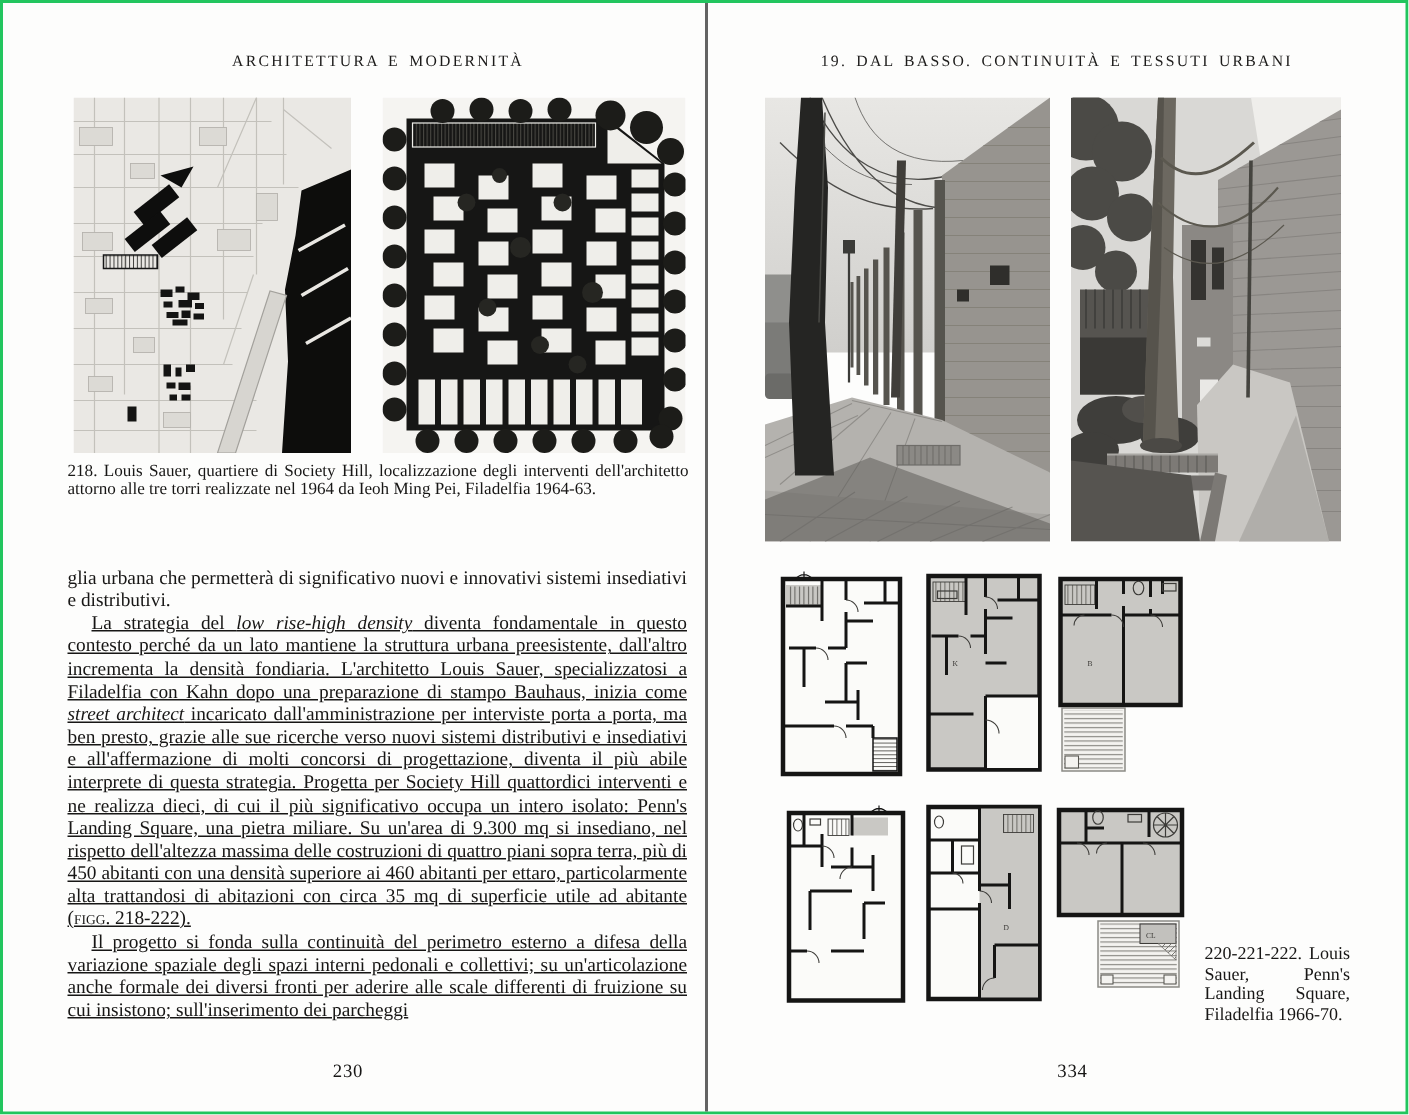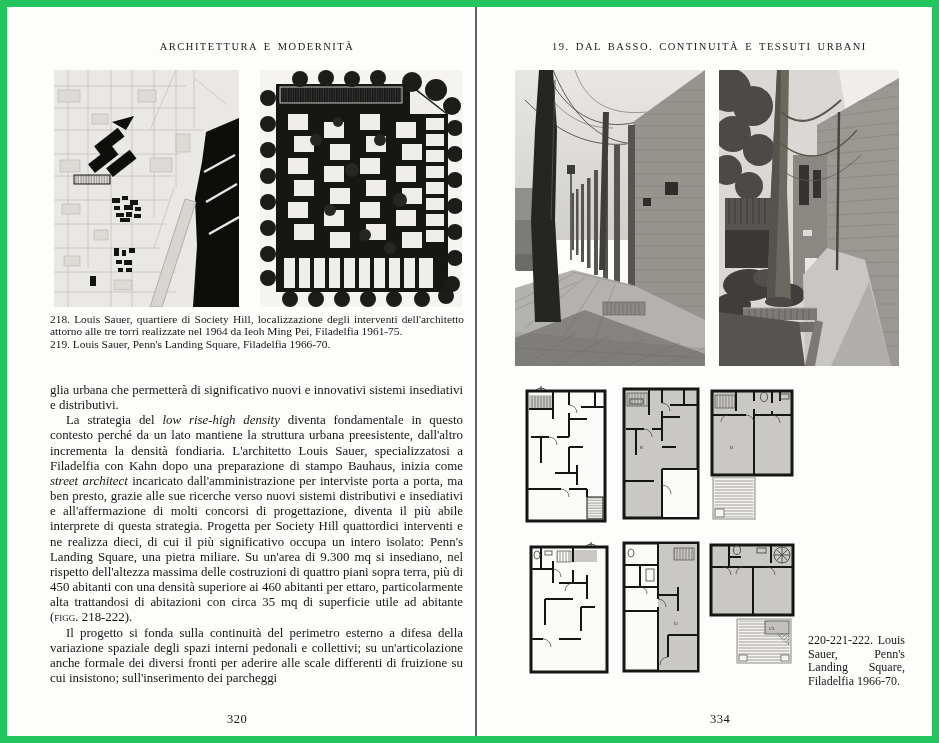--- a/index.html
+++ b/index.html
@@ -1,33 +1,33 @@
 <!DOCTYPE html>
 <html><head>
 <meta charset="utf-8">
 <style>
   html,body{margin:0;padding:0;background:#ffffff;}
   .canvas{position:relative;width:939px;height:743px;background:#fdfdfc;
-    border:7px solid #22c55e;box-sizing:border-box;overflow:hidden;
+    border:2px solid #22c55e;box-sizing:border-box;overflow:hidden;
     font-family:"Liberation Serif", serif;color:#171615;}
   .abs{position:absolute;}
   .divider{position:absolute;left:468px;top:0;width:2px;height:743px;background:#636363;}
   .running-head{position:absolute;top:34px;font-size:10.5px;letter-spacing:1.5px;
     word-spacing:2px;text-align:center;color:#1c1b1a;}
   .rh-left{left:43px;width:414px;}
   .rh-right{left:500px;width:405px;}
   figure{margin:0;padding:0;position:absolute;}
   figure svg{display:block;width:100%;height:100%;}
   .caption-block{position:absolute;left:43px;top:306px;width:414px;
     font-size:11.4px;line-height:12.4px;text-align:justify;}
   .caption-block p{margin:0;}
   .body-text{position:absolute;left:43px;top:376px;width:413px;
     font-size:12.9px;line-height:15.15px;text-align:justify;}
   .body-text p{margin:0;}
-  .body-text p.indent{text-indent:16px;}
+  .body-text p.indent{text-indent:16px;text-decoration:underline;}
   .it{font-style:italic;}
   .sc{font-variant:small-caps;}
   .caption-right{position:absolute;left:801px;top:627px;width:97px;
     font-size:12px;line-height:13.5px;text-align:justify;}
   .page-number{position:absolute;top:705px;width:48px;text-align:center;
     font-size:12.5px;letter-spacing:.5px;}
   .pn-left{left:206px;}
   .pn-right{left:689px;}
 </style>
 </head>
@@ -200,31 +200,30 @@
             <circle cx="82" cy="229" r="8"></circle>
           <circle cx="108" cy="229" r="8"></circle>
             <circle cx="134" cy="229" r="8"></circle>
             <circle cx="162" cy="229" r="8"></circle>
           <circle cx="186" cy="226" r="8"></circle>
         </g>
       </svg>
     </figure>
 
     <div class="caption-block">
-      <p>218. Louis Sauer, quartiere di Society Hill, localizzazione degli interventi dell'architetto attorno alle tre torri realizzate nel 1964 da Ieoh Ming Pei, Filadelfia 1961-75.</p>
-      <p>219. Louis Sauer, Penn's Landing Square, Filadelfia 1966-70.</p>
+      <p>218. Louis Sauer, quartiere di Society Hill, localizzazione degli interventi dell'architetto attorno alle tre torri realizzate nel 1964 da Ieoh Ming Pei, Filadelfia 1964-63.</p>
     </div>
 
     <div class="body-text">
       <p class="para"><span>glia urbana che permetterà di significativo nuovi e innovativi sistemi insediativi e distributivi.</span></p>
       <p class="para indent"><span>La strategia del </span><span class="it">low rise-high density</span><span> diventa fondamentale in questo contesto perché da un lato mantiene la struttura urbana preesistente, dall'altro incrementa la densità fondiaria. L'architetto Louis Sauer, specializzatosi a Filadelfia con Kahn dopo una preparazione di stampo Bauhaus, inizia come </span><span class="it">street architect</span><span> incaricato dall'amministrazione per interviste porta a porta, ma ben presto, grazie alle sue ricerche verso nuovi sistemi distributivi e insediativi e all'affermazione di molti concorsi di progettazione, diventa il più abile interprete di questa strategia. Progetta per Society Hill quattordici interventi e ne realizza dieci, di cui il più significativo occupa un intero isolato: Penn's Landing Square, una pietra miliare. Su un'area di 9.300 mq si insediano, nel rispetto dell'altezza massima delle costruzioni di quattro piani sopra terra, più di 450 abitanti con una densità superiore ai 460 abitanti per ettaro, particolarmente alta trattandosi di abitazioni con circa 35 mq di superficie utile ad abitante (</span><span class="sc">figg. 218-222</span><span>).</span></p>
       <p class="para indent"><span>Il progetto si fonda sulla continuità del perimetro esterno a difesa della variazione spaziale degli spazi interni pedonali e collettivi; su un'articolazione anche formale dei diversi fronti per aderire alle scale differenti di fruizione su cui insistono; sull'inserimento dei parcheggi</span></p>
     </div>
 
-    <div class="page-number pn-left">320</div>
+    <div class="page-number pn-left">230</div>
   </section>
 
   <section>
 
     <div class="running-head rh-right">19. DAL BASSO. CONTINUITÀ E TESSUTI URBANI</div>
 
     <figure class="abs" style="left:508px;top:63px;width:190px;height:296px;">
       <svg viewBox="0 0 190 296" preserveAspectRatio="none">
         <defs>
           <linearGradient id="p1-sky" x1="0" y1="0" x2="0" y2="1">

